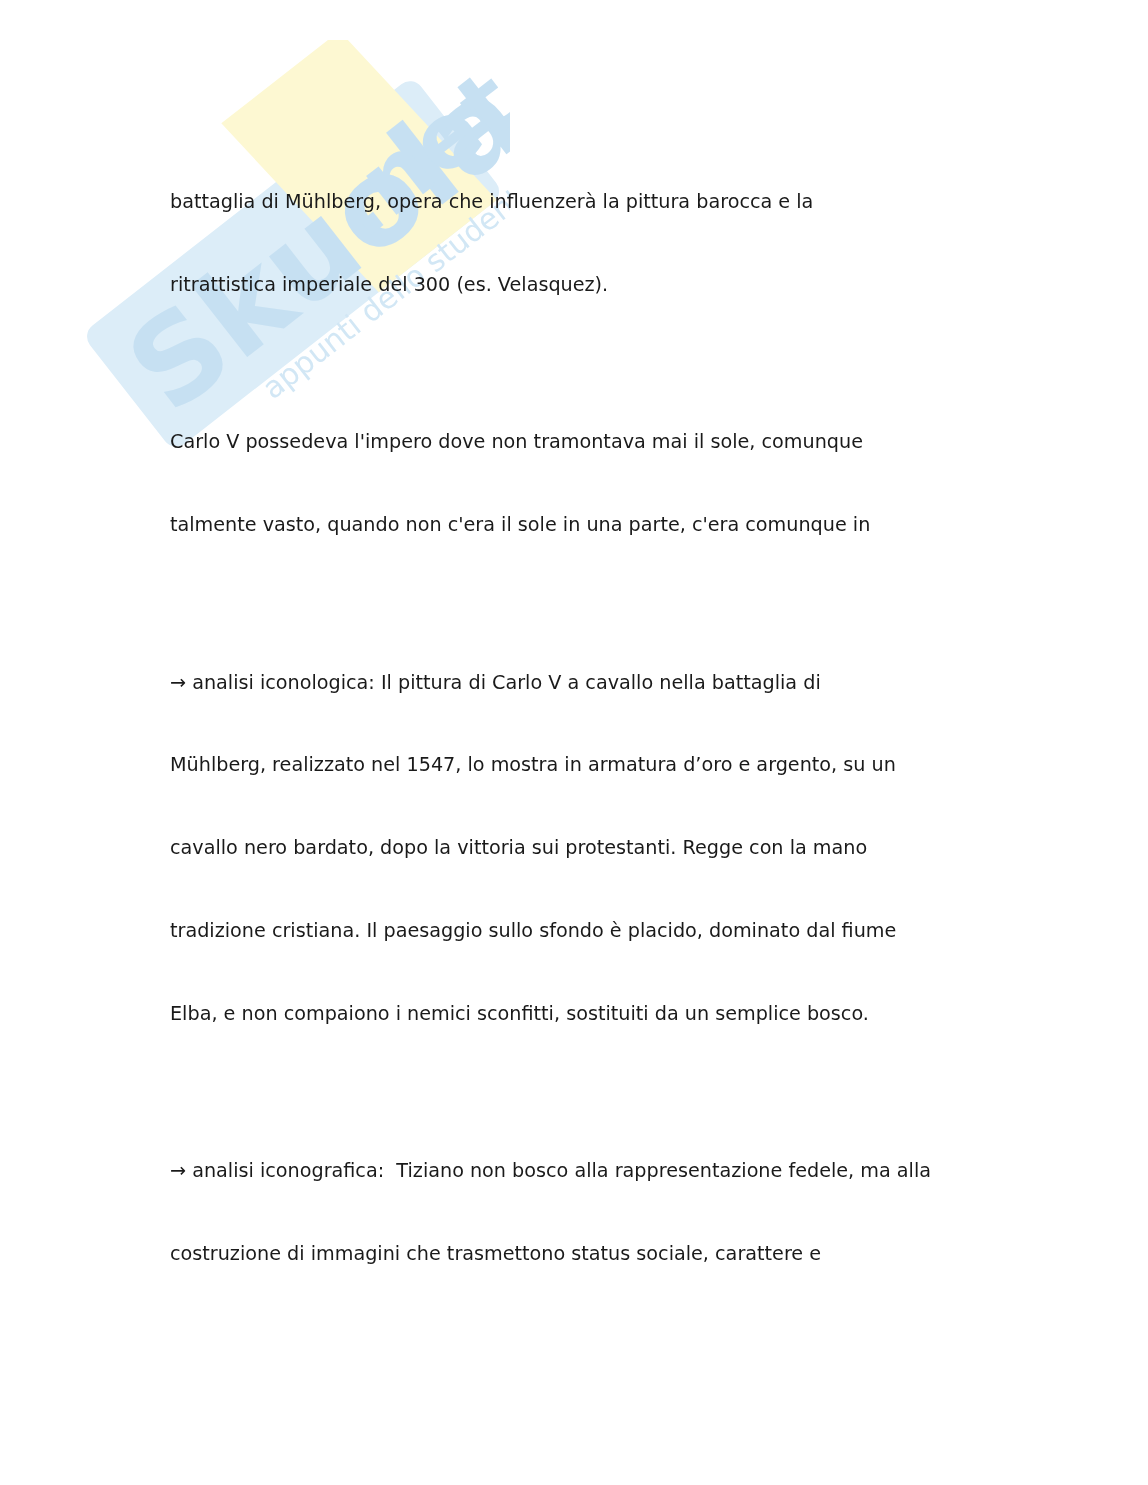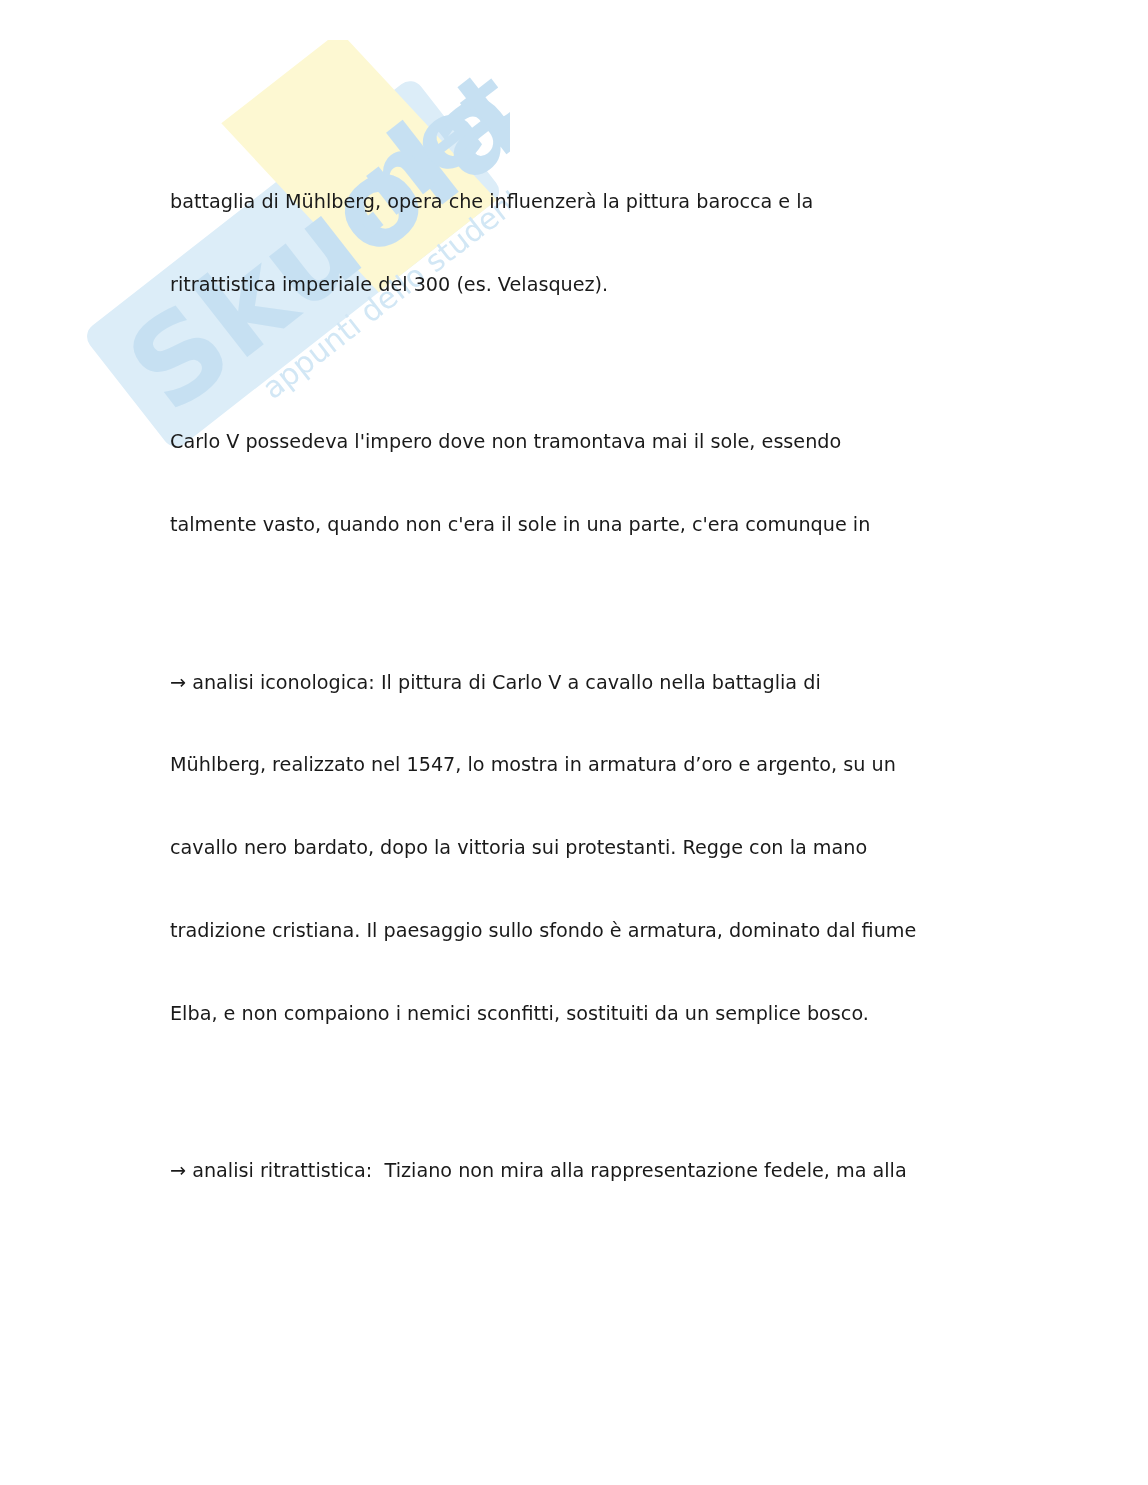--- a/index.html
+++ b/index.html
@@ -51,32 +51,33 @@
     </g>
   </svg>
 </div>
 
 <div class="page">
   <p class="para">
     <span class="line">battaglia di Mühlberg, opera che influenzerà la pittura barocca e la</span>
     <span class="line">ritrattistica imperiale del 300 (es. Velasquez).</span>
   </p>
   <p class="para">
-    <span class="line">Carlo V possedeva l'impero dove non tramontava mai il sole, essendo</span>
+    <span class="line">Carlo V possedeva l'impero dove non tramontava mai il sole, comunque</span>
     <span class="line">talmente vasto, quando non c'era il sole in una parte, c'era comunque in</span>
   </p>
   <p class="para">
     <span class="line">→ analisi iconologica: Il pittura di Carlo V a cavallo nella battaglia di</span>
     <span class="line">Mühlberg, realizzato nel 1547, lo mostra in armatura d’oro e argento, su un</span>
     <span class="line">cavallo nero bardato, dopo la vittoria sui protestanti. Regge con la mano</span>
-    <span class="line">tradizione cristiana. Il paesaggio sullo sfondo è armatura, dominato dal fiume</span>
+    <span class="line">tradizione cristiana. Il paesaggio sullo sfondo è placido, dominato dal fiume</span>
     <span class="line">Elba, e non compaiono i nemici sconfitti, sostituiti da un semplice bosco.</span>
   </p>
   <p class="para">
-    <span class="line">→ analisi ritrattistica:  Tiziano non mira alla rappresentazione fedele, ma alla</span>
+    <span class="line">→ analisi iconografica:  Tiziano non bosco alla rappresentazione fedele, ma alla</span>
+    <span class="line">costruzione di immagini che trasmettono status sociale, carattere e</span>
     
     
     
     
     
   </p>
 
 </div>
 
 </body></html>

